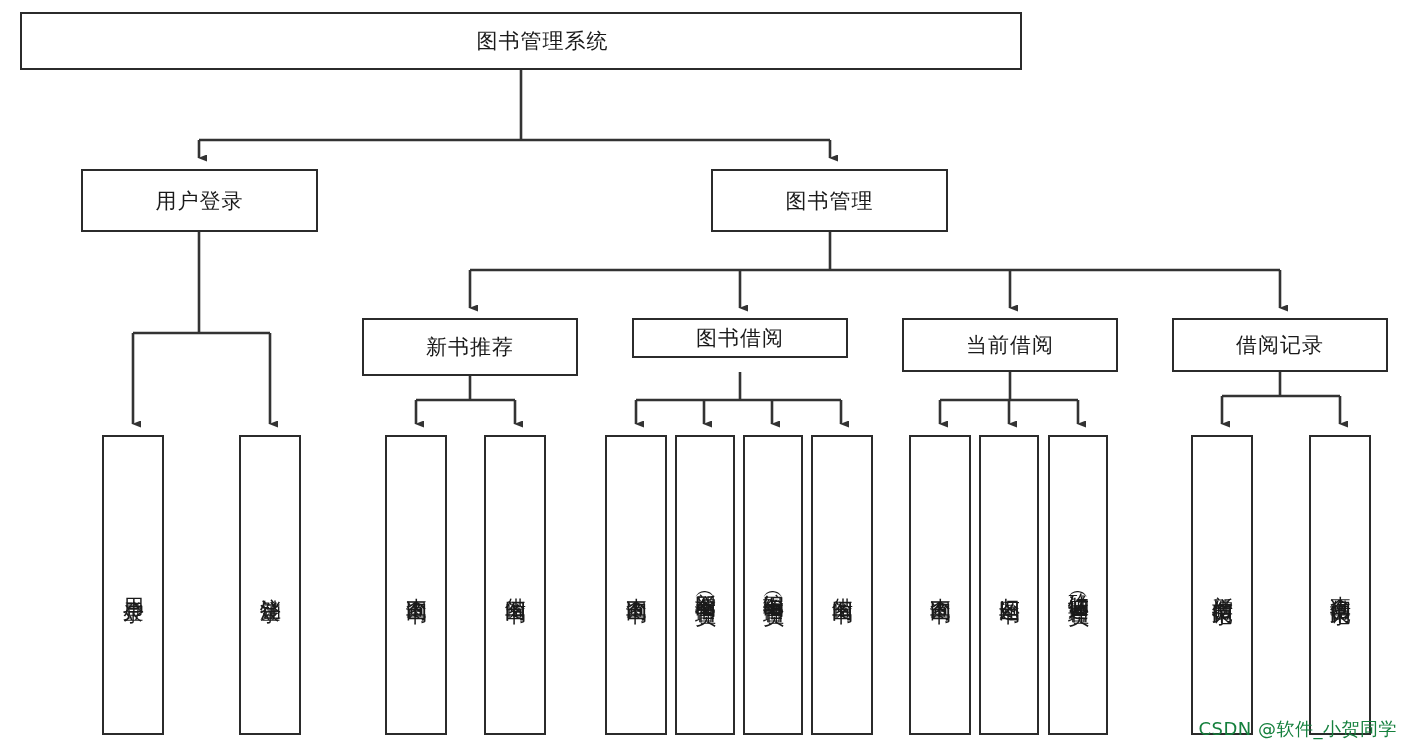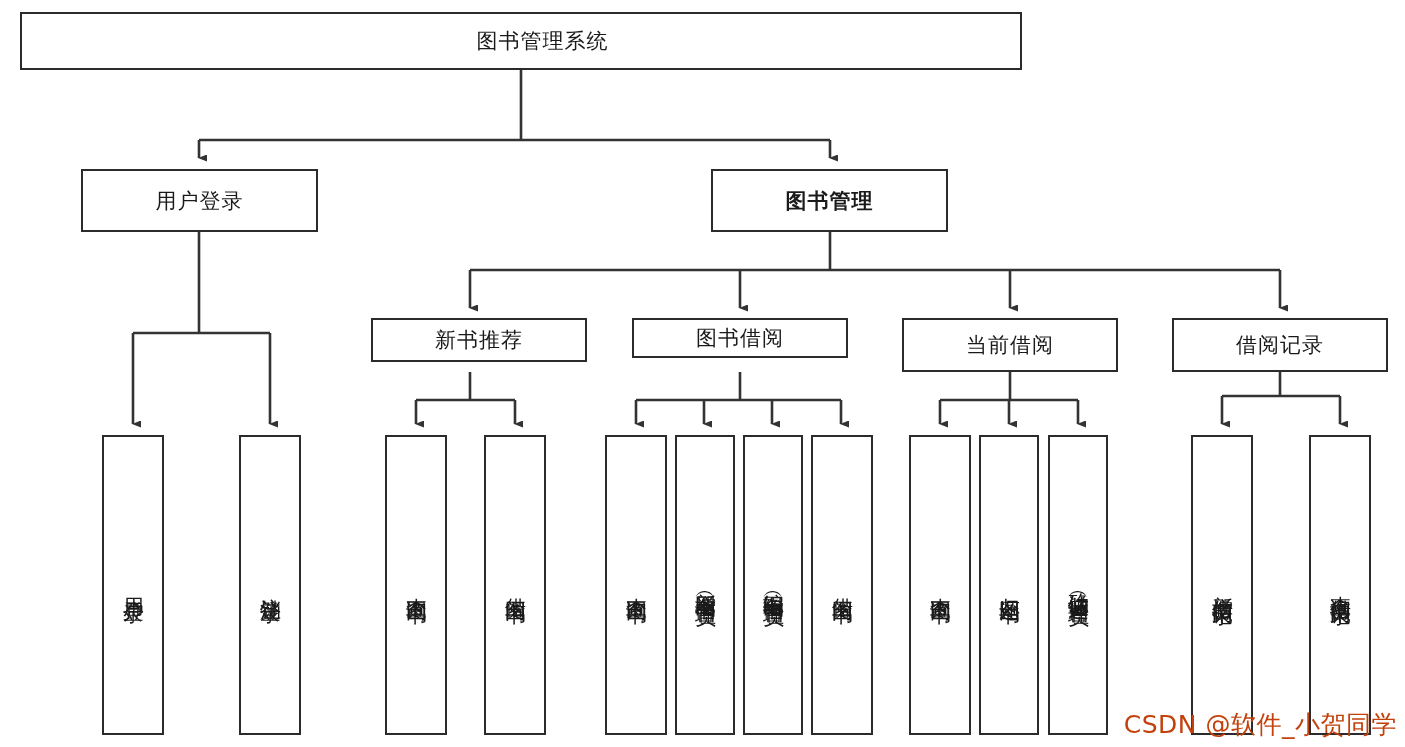--- a/index.html
+++ b/index.html
@@ -52,22 +52,22 @@
     left: 0;
     top: 0;
     width: 1405px;
     height: 747px;
     pointer-events: none;
   }
   .watermark {
     position: absolute;
     right: 8px;
     bottom: 6px;
-    font-size: 25px;
-    color: #c2410c;
+    font-size: 18px;
+    color: #15803d;
     letter-spacing: 0.5px;
     white-space: nowrap;
   }
 </style>
 </head>
 <body>
 
 <div id="diagram-root">
 
   <svg class="connector-layer" width="1405" height="747" viewBox="0 0 1405 747" xmlns="http://www.w3.org/2000/svg">
@@ -121,25 +121,25 @@
     </g>
   </svg>
 
   <div class="node-box horiz" style="left:20px; top:12px; width:1002px; height:58px;padding-left:43px;">
     <span class="node-label">图书管理系统</span>
   </div>
 
   <div class="node-box horiz" style="left:81px; top:169px; width:237px; height:63px;">
     <span class="node-label">用户登录</span>
   </div>
-  <div class="node-box horiz" style="left:711px; top:169px; width:237px; height:63px;font-weight:bold;">
+  <div class="node-box horiz" style="left:711px; top:169px; width:237px; height:63px;">
     <span class="node-label">图书管理</span>
   </div>
 
-  <div class="node-box horiz" style="left:371px; top:318px; width:216px; height:44px;">
+  <div class="node-box horiz" style="left:362px; top:318px; width:216px; height:58px;">
     <span class="node-label">新书推荐</span>
   </div>
   <div class="node-box horiz" style="left:632px; top:318px; width:216px; height:40px;">
     <span class="node-label">图书借阅</span>
   </div>
   <div class="node-box horiz" style="left:902px; top:318px; width:216px; height:54px;">
     <span class="node-label">当前借阅</span>
   </div>
   <div class="node-box horiz" style="left:1172px; top:318px; width:216px; height:54px;text-align:center;">
     <span class="node-label">借阅记录</span>

